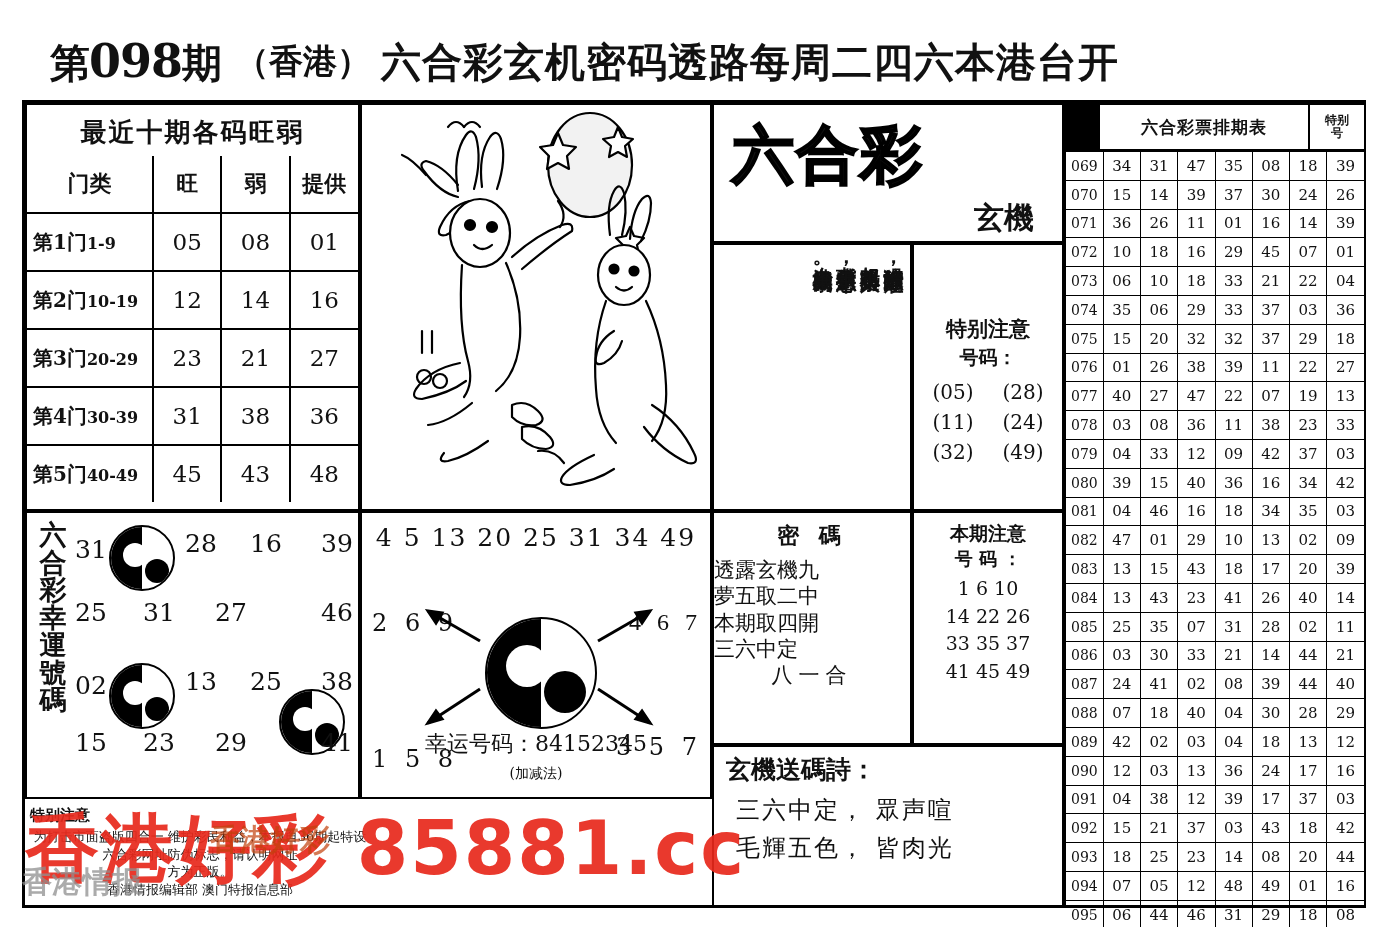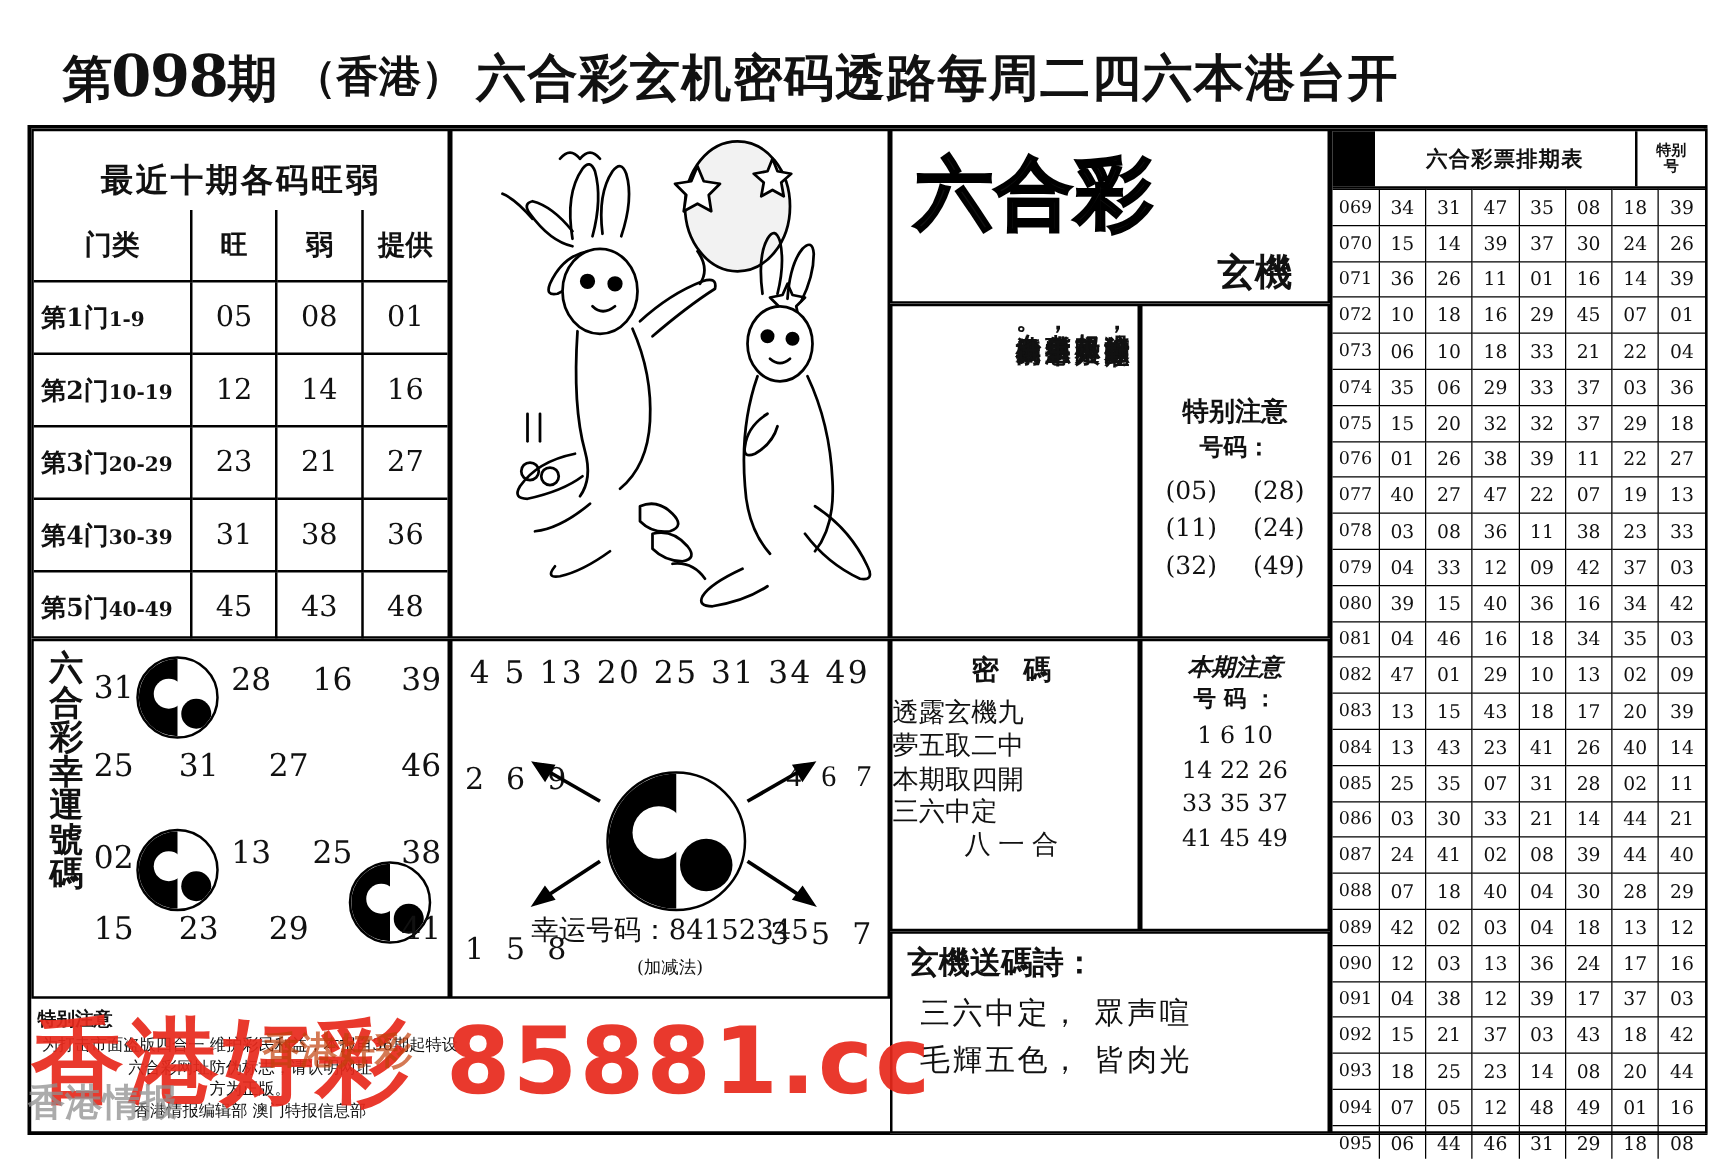--- a/index.html
+++ b/index.html
@@ -28,21 +28,21 @@
     position:absolute;left:22px;top:100px;width:1344px;height:808px;
     border:3px solid #000;box-sizing:border-box;
   }
 
   
   .box{position:absolute;box-sizing:border-box;border:2px solid #000;background:#fff;}
 
   
   #tbl-hotcold{left:25px;top:103px;width:335px;height:408px;}
   .hc-title{
-    text-align:center;font-size:26px;font-weight:bold;padding:22px 0 6px;
+    text-align:center;font-size:26px;font-weight:bold;padding:10px 0 6px;
     font-family:Liberation Serif, serif;letter-spacing:2px;
   }
   .hc-table{width:100%;border-collapse:collapse;table-layout:fixed;}
   .hc-table th,.hc-table td{
     border:2px solid #000;text-align:center;height:54px;
     font-size:23px;font-family:"DejaVu Serif","Liberation Serif",serif;
   }
   .hc-table th{font-weight:bold;font-size:22px;}
   .hc-table td.lbl{font-size:20px;font-weight:bold;text-align:left;padding-left:6px;}
   .hc-table td.lbl .rng{font-size:16px;}
@@ -127,21 +127,21 @@
   .sp-sub{text-align:center;font-size:19px;font-weight:bold;margin-top:2px;font-family:"DejaVu Serif","Liberation Serif",serif;}
   .sp-pairs{margin-top:6px;font-size:20px;font-family:"DejaVu Serif","Liberation Serif",serif;}
   .sp-pair{display:flex;justify-content:space-around;padding:3px 4px;}
 
   #box-code{left:712px;top:511px;width:200px;height:234px;}
   .code-title{text-align:center;font-size:22px;font-weight:bold;letter-spacing:6px;margin-top:8px;font-family:"DejaVu Serif","Liberation Serif",serif;}
   .code-lines{margin-top:6px;font-size:21px;line-height:1.25;font-family:"DejaVu Serif","Liberation Serif",serif;}
   .code-lines div:last-child{text-align:center;letter-spacing:6px;}
 
   #box-thisissue{left:912px;top:511px;width:152px;height:234px;}
-  .ti-title{text-align:center;font-size:19px;font-weight:bold;margin-top:8px;font-family:"DejaVu Serif","Liberation Serif",serif;font-style:italic;}
+  .ti-title{text-align:center;font-size:19px;font-weight:bold;margin-top:8px;font-family:"DejaVu Serif","Liberation Serif",serif;}
   .ti-sub{text-align:center;font-size:18px;font-weight:bold;font-family:"DejaVu Serif","Liberation Serif",serif;}
   .ti-nums{margin-top:4px;font-size:19px;line-height:1.45;text-align:center;font-family:"DejaVu Serif","Liberation Serif",serif;}
 
   #box-poem{left:712px;top:745px;width:352px;height:162px;}
   .poem-title{font-size:25px;font-weight:bold;padding:6px 0 2px 12px;font-family:"DejaVu Serif","Liberation Serif",serif;}
   .poem-line{font-size:24px;padding:6px 0 0 22px;letter-spacing:2px;font-family:"DejaVu Serif","Liberation Serif",serif;}
 
   
   #box-hist{left:1064px;top:103px;width:302px;height:804px;}
   .hist-head{display:flex;height:44px;border-bottom:2px solid #000;}

